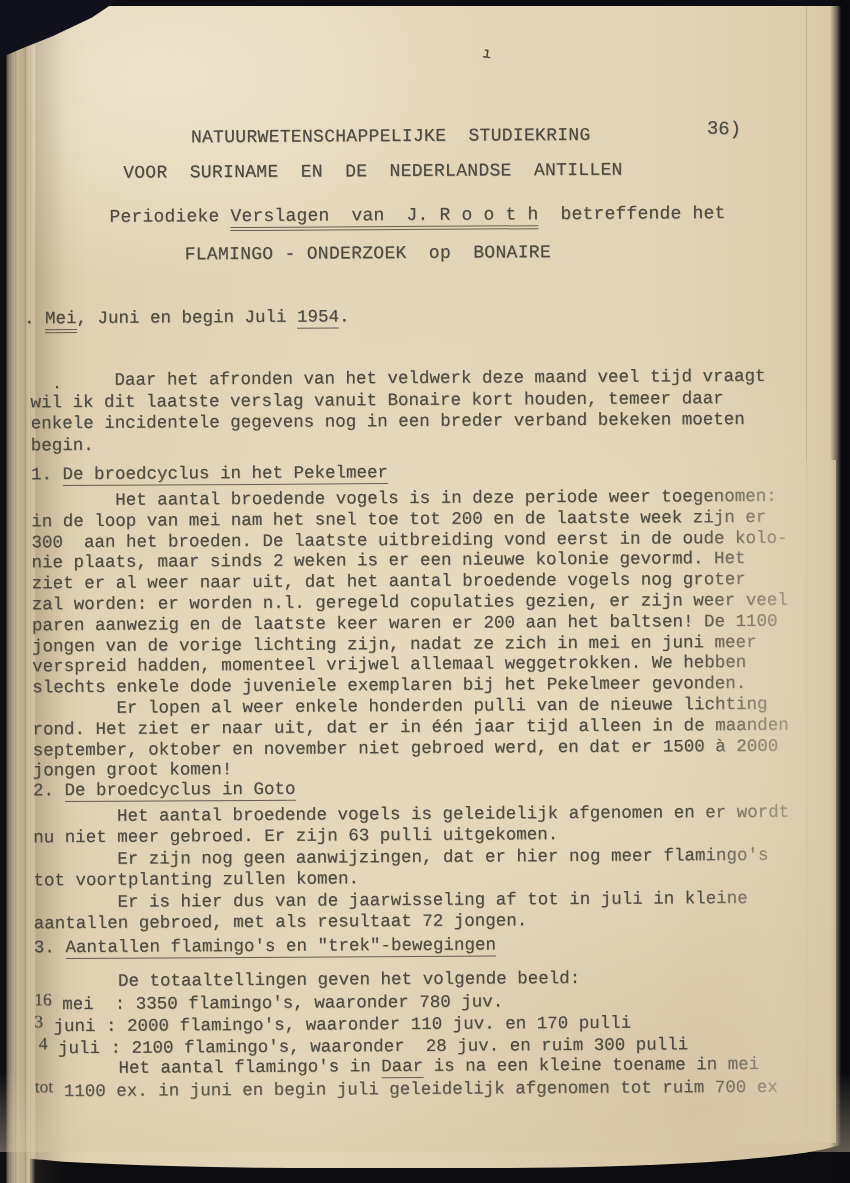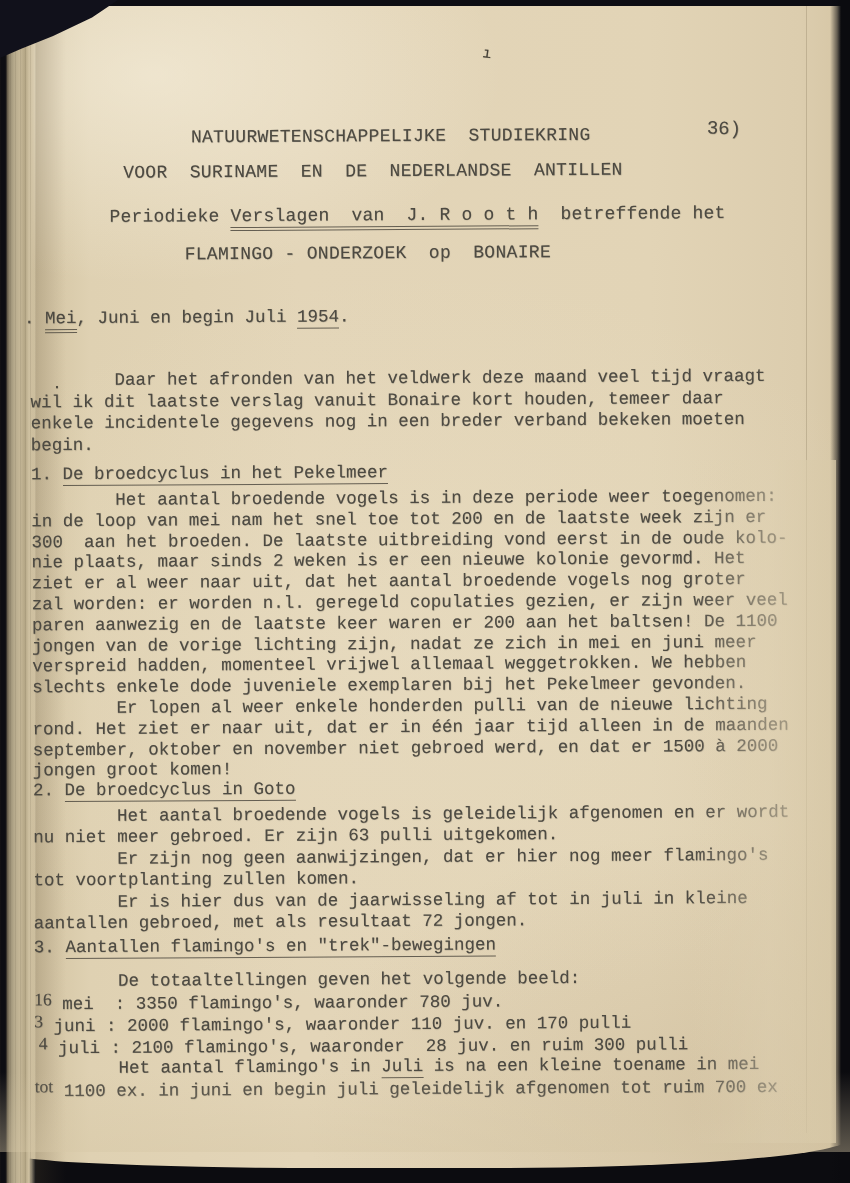--- a/index.html
+++ b/index.html
@@ -122,20 +122,20 @@
     <div class="block b-s3h">
         <div class="line"><span>3. </span><span class="u-s">Aantallen flamingo's en "trek"-bewegingen</span></div>
       </div>
     <div class="block b-s3">
         <div class="line"><span>        De totaaltellingen geven het volgende beeld:</span></div>
         <div class="line"><span class="raised">16</span><span> mei  : 3350 flamingo's, waaronder 780 juv.</span></div>
         <div class="line"><span class="raised">3</span><span> juni : 2000 flamingo's, waaronder 110 juv. en 170 pulli</span></div>
         <div class="line"><span class="raised"> 4</span><span> juli : 2100 flamingo's, waaronder  28 juv. en ruim 300 pulli</span></div>
       </div>
     <div class="block b-s3b">
-        <div class="line"><span>        Het aantal flamingo's in </span><span class="u-s">Juli</span><span> is na een kleine toename in mei</span></div>
+        <div class="line"><span>        Het aantal flamingo's in </span><span class="u-s">Daar</span><span> is na een kleine toename in mei</span></div>
         <div class="line"><span class="raised">tot</span><span> 1100 ex. in juni en begin juli geleidelijk afgenomen tot ruim 700 ex</span></div>
       </div>
   </div>
 
   <div class="fade-right"></div>
   <div class="fade-bottom"></div>
 </div>
 
 </body></html>

